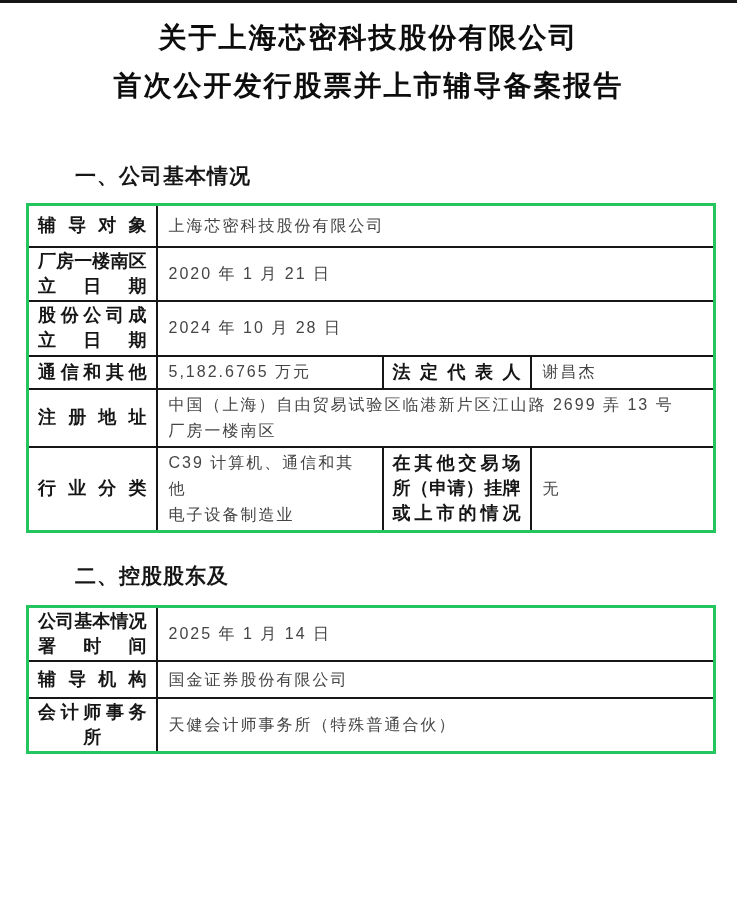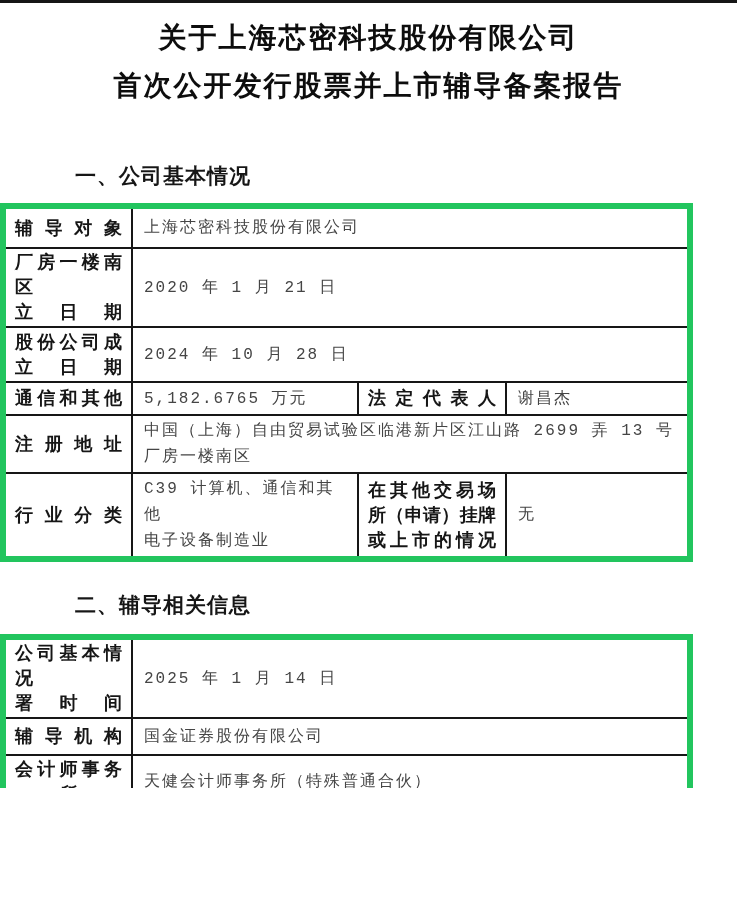--- a/index.html
+++ b/index.html
@@ -31,22 +31,23 @@
     font-size: 21px;
     line-height: 30px;
     letter-spacing: 1px;
     color: #161616;
   }
   .heading-1 { margin: 51px 0 12px 75px; }
   .heading-2 { margin: 28px 0 14px 75px; }
   table.info-table {
     border-collapse: collapse;
     table-layout: fixed;
+    margin-left: 26px;
     width: 687px;
-    border: 6px solid #22c55e;
+    border: 3px solid #22c55e;
   }
   table.info-table td {
     border: 2px solid #161616;
     vertical-align: middle;
     overflow: hidden;
   }
   td.lc {
     font-weight: 700;
     font-size: 18px;
     color: #161616;
@@ -58,21 +59,21 @@
     text-align: justify;
     text-align-last: justify;
     text-justify: inter-character;
     line-height: 25px;
   }
   .jl.cl {
     text-align: center;
     text-align-last: center;
   }
   td.vc {
-    font-family: Liberation Mono, monospace;
+    font-family: Liberation Sans, sans-serif;
     font-size: 16px;
     color: #454545;
     letter-spacing: 2px;
     line-height: 26px;
     padding: 2px 11px;
     white-space: pre-line;
     text-align: left;
   }
 </style>
 </head>
@@ -143,21 +144,21 @@
         <td class="lc">
           <span class="jl">在其他交易场</span>
           <span class="jl">所（申请）挂牌</span>
           <span class="jl">或上市的情况</span>
         </td>
         <td class="vc">无</td>
       </tr>
     </tbody>
   </table>
 
-  <div class="section-heading heading-2">二、辅导相关信息</div>
+  <div class="section-heading heading-2">二、控股股东及</div>
 
   <table class="info-table">
     <colgroup>
       <col style="width:129px">
         <col style="width:558px">
     </colgroup>
     <tbody>
       <tr style="height:55px">
         <td class="lc">
           <span class="jl">公司基本情况</span>

